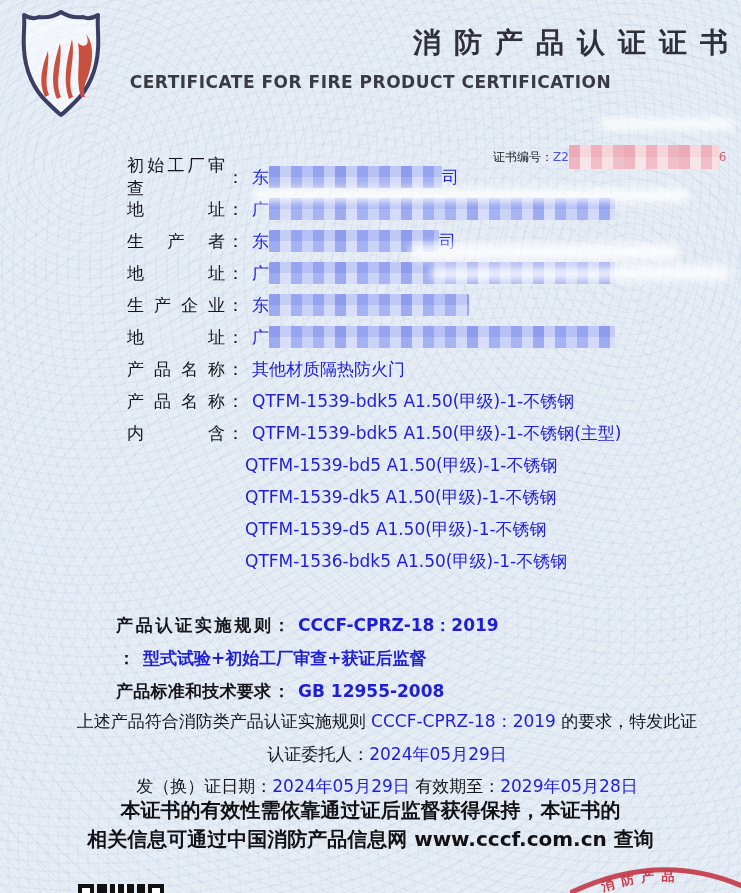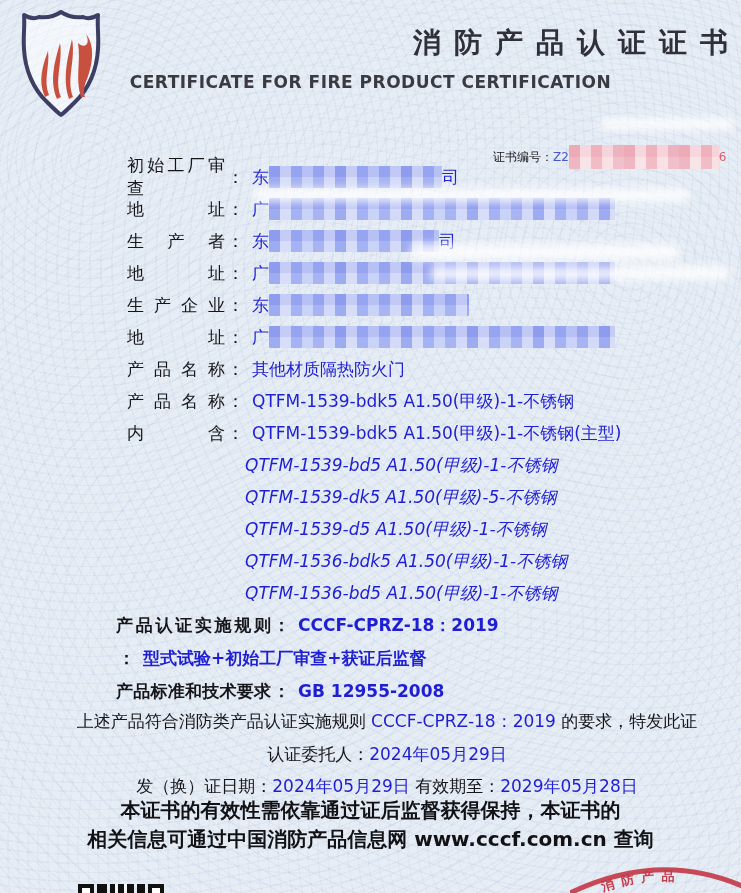--- a/index.html
+++ b/index.html
@@ -34,21 +34,21 @@
   .row{display:flex;align-items:center;left:127px;height:26px;font-size:17px;}
   .row .lab{
     display:inline-block;color:#15151a;
     text-align:justify;text-align-last:justify;
   }
   .w-main{width:98px;}
   .w-rule{width:155px;}
   .row .colon{color:#15151a;margin:0 8px 0 2px;}
   .blue{color:#1e1ed2;}
   .val{display:flex;align-items:center;color:#1e1ed2;}
-  .unit-line{left:245px;height:26px;font-size:17px;color:#1e1ed2;display:flex;align-items:center;font-style:italic;}
+  .unit-line{left:245px;height:26px;font-size:17px;color:#1e1ed2;display:flex;align-items:center;}
   .rule-row{left:116px;font-weight:bold;}
   .center-line{left:0;right:0;text-align:center;font-size:17px;color:#15151a;margin-left:33px;}
   .bold-line{left:0;right:0;text-align:center;font-size:20px;font-weight:700;color:#121216;}
   .mosaic{
     display:inline-block;height:22px;border-radius:1px;vertical-align:middle;
     background-color:#bcc5f4;
     background-image:
       repeating-linear-gradient(90deg, rgba(90,110,230,.38) 0 11px, rgba(255,255,255,.28) 11px 22px, rgba(120,140,240,.45) 22px 33px, rgba(205,215,252,.25) 33px 44px, rgba(100,120,235,.32) 44px 55px, rgba(235,238,255,.30) 55px 66px),
       repeating-linear-gradient(0deg, rgba(255,255,255,.20) 0 11px, rgba(90,110,230,.14) 11px 22px);
   }
@@ -174,24 +174,23 @@
 
   <div class="abs row" style="top:420px">
     <span class="lab w-main">内含</span>
       <span class="colon">：</span>
     <span class="val">
         <span>QTFM-1539-bdk5 A1.50(甲级)-1-不锈钢(主型)</span>
       </span>
   </div>
 
   <div class="abs unit-line" style="top:452px">QTFM-1539-bd5 A1.50(甲级)-1-不锈钢</div>
-  <div class="abs unit-line" style="top:484px">QTFM-1539-dk5 A1.50(甲级)-5-不锈钢</div>
+  <div class="abs unit-line" style="top:484px">QTFM-1539-dk5 A1.50(甲级)-1-不锈钢</div>
   <div class="abs unit-line" style="top:516px">QTFM-1539-d5 A1.50(甲级)-1-不锈钢</div>
   <div class="abs unit-line" style="top:548px">QTFM-1536-bdk5 A1.50(甲级)-1-不锈钢</div>
-  <div class="abs unit-line" style="top:580px">QTFM-1536-bd5 A1.50(甲级)-1-不锈钢</div>
 
   <div class="abs row rule-row" style="top:612px">
     <span class="lab w-rule">产品认证实施规则</span>
       <span class="colon">：</span>
     <span class="val">
         <span>CCCF-CPRZ-18：2019</span>
       </span>
   </div>
   <div class="abs row rule-row" style="top:645px">
       <span class="colon">：</span>

